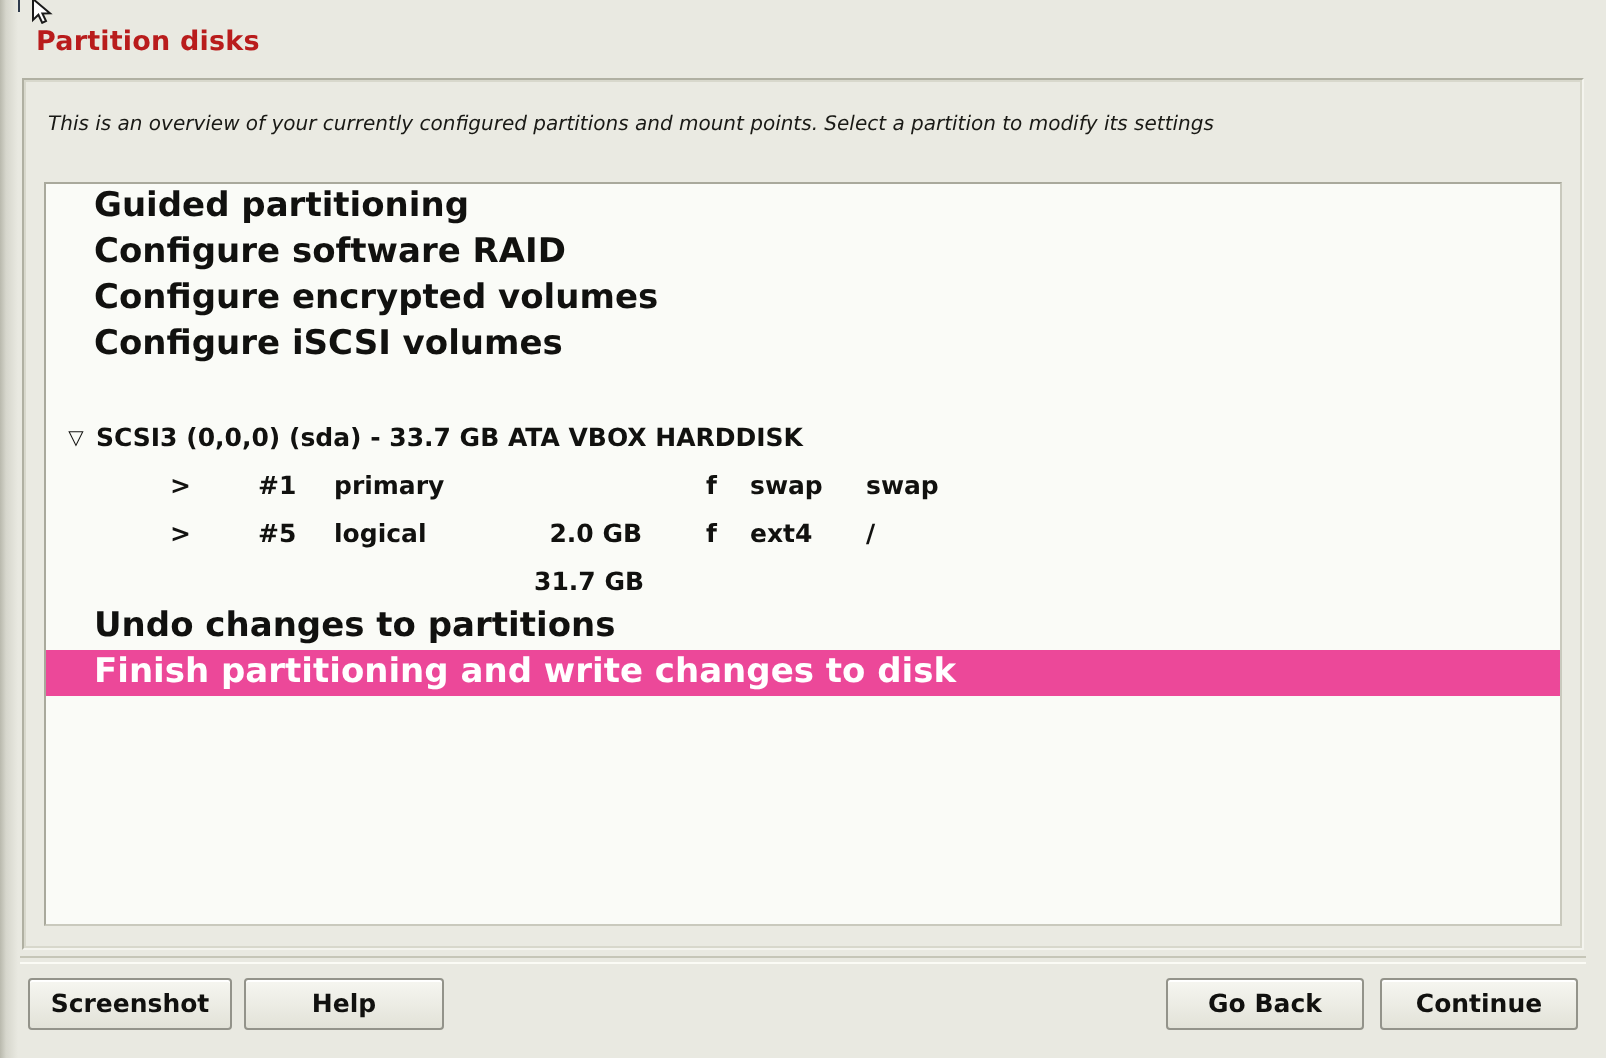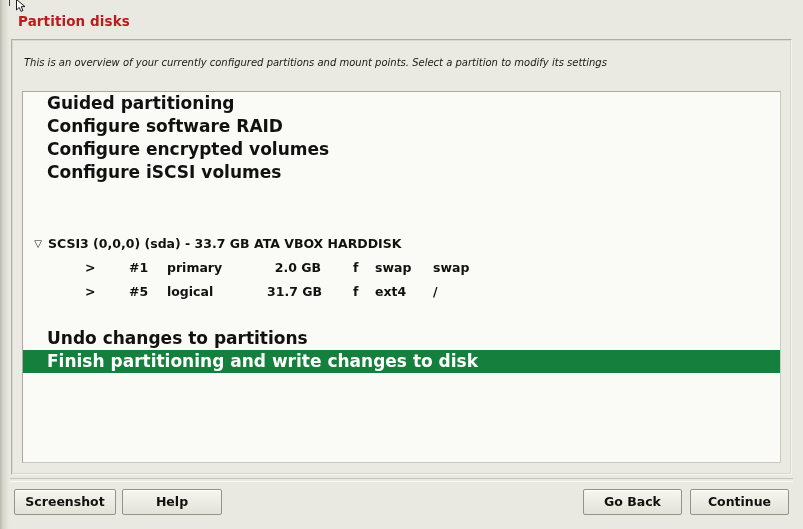--- a/index.html
+++ b/index.html
@@ -129,35 +129,34 @@
     font-weight: bold;
     color: #11110f;
     white-space: nowrap;
     padding-left: 24px;
     box-sizing: border-box;
   }
   .row.spacer {
     height: 23px;
   }
   .row.selected {
-    background: #15803d;
+    background: #ec4899;
     color: #ffffff;
     padding-left: 24px;
   }
 
   .disk-row {
     position: relative;
     height: 24px;
     line-height: 24px;
     font-size: 12.5px;
     font-weight: bold;
     color: #11110f;
     padding-left: 8px;
     white-space: nowrap;
-    margin-top: 25px;
   }
   .tri {
     display: inline-block;
     width: 14px;
     text-align: center;
     font-size: 10px;
     color: #11110f;
     position: relative;
     top: -1px;
   }
@@ -174,21 +173,21 @@
     color: #11110f;
     white-space: nowrap;
   }
   .part-row span {
     position: absolute;
     top: 0;
   }
   .c-gt   { left: 62px; }
   .c-num  { left: 106px; }
   .c-type { left: 144px; }
-  .c-size { left: 244px; text-align: right; width: 54px; }
+  .c-size { left: 244px; text-align: right; width: 54px; margin-top: 24px; }
   .c-flag { left: 330px; }
   .c-fs   { left: 352px; }
   .c-mp   { left: 410px; }
 
   
   .sep {
     position: absolute;
     left: 10px;
     top: 478px;
     width: 783px;

